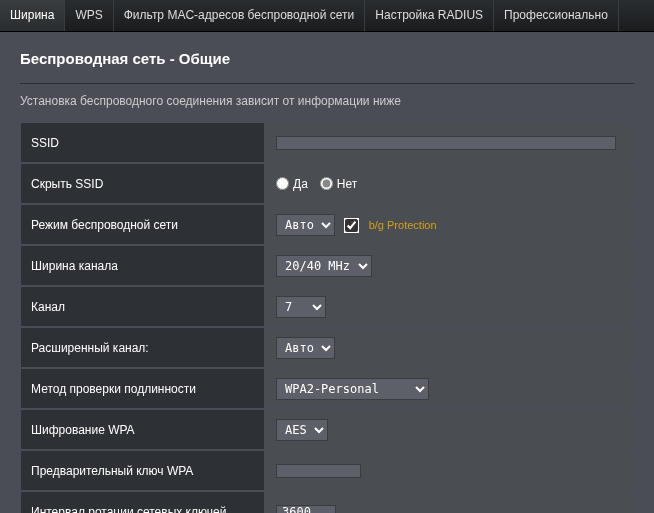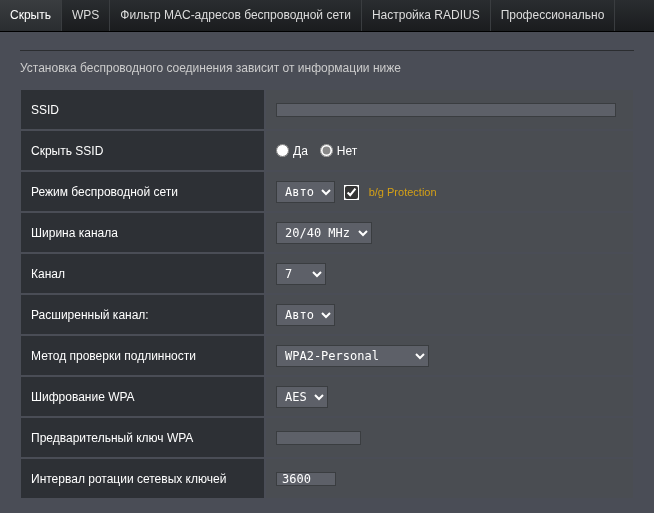--- a/index.html
+++ b/index.html
@@ -119,28 +119,29 @@
   font-weight: bold;
   cursor: pointer;
 }
 input[type="radio"] { accent-color: #888; }
 input[type="checkbox"] { accent-color: #333; }
 </style>
 </head>
 <body>
 
 <div class="tabs">
-  <div class="tab active">Скрыть</div>
+  <div class="tab active">Ширина</div>
   <div class="tab">WPS</div>
   <div class="tab">Фильтр MAC-адресов беспроводной сети</div>
   <div class="tab">Настройка RADIUS</div>
   <div class="tab">Профессионально</div>
 </div>
 
 <div class="content">
+  <div class="page-title">Беспроводная сеть - Общие</div>
   <hr class="divider">
   <div class="desc">Установка беспроводного соединения зависит от информации ниже</div>
 
   <table class="form-table">
     <tbody>
         <tr>
       <td class="label-cell">SSID</td>
       <td class="input-cell">
         <input type="text" class="ssid-input" value="" style="">
       </td>

